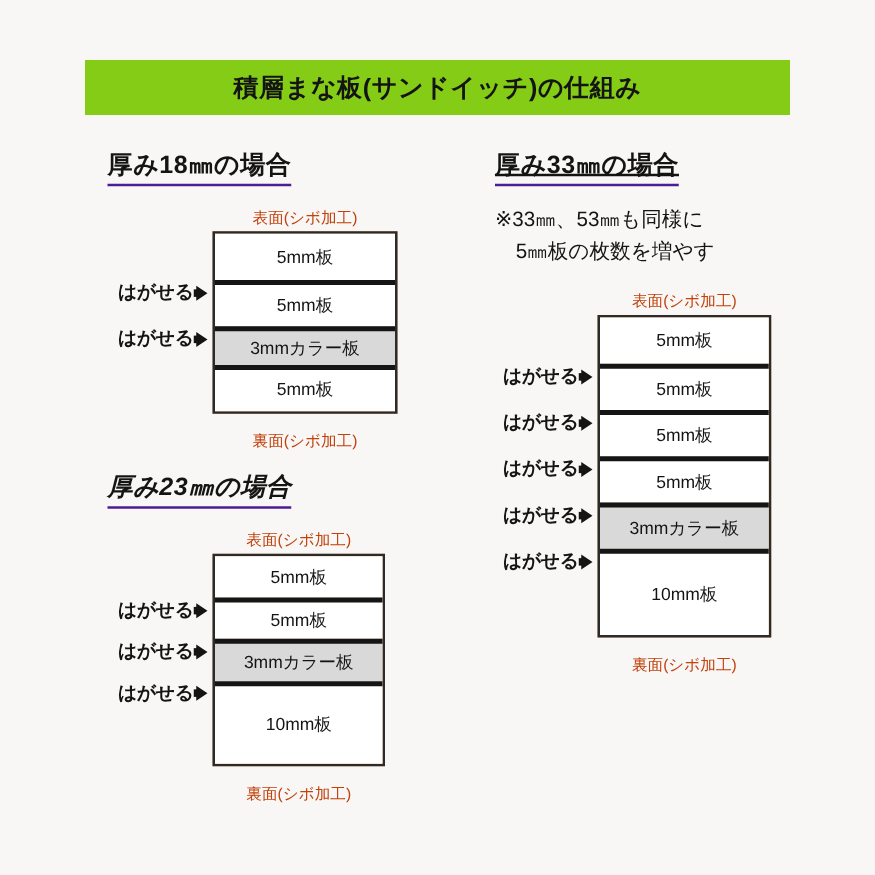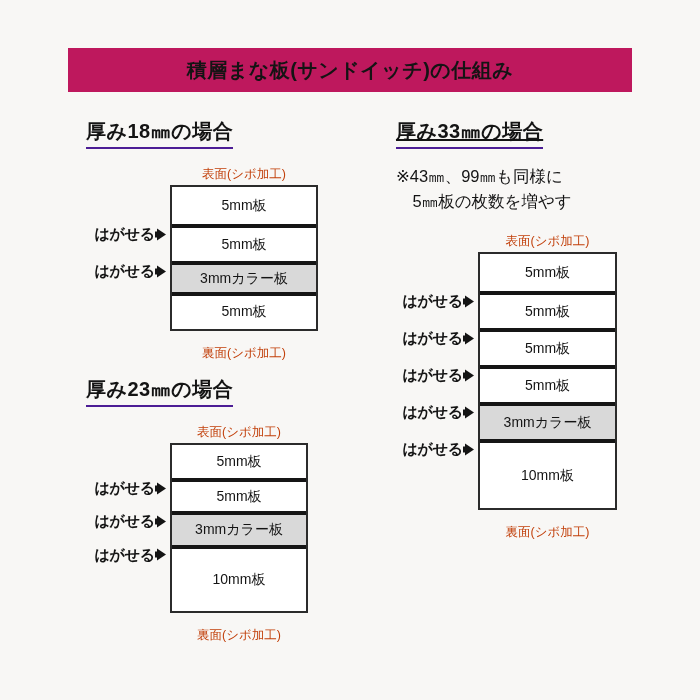--- a/index.html
+++ b/index.html
@@ -16,21 +16,21 @@
     position: relative;
   }
 
   
   #title-banner {
     position: absolute;
     left: 68px;
     top: 48px;
     width: 564px;
     height: 44px;
-    background: #be185d;
+    background: #84cc16;
     display: flex;
     align-items: center;
     justify-content: center;
   }
   #title-text {
     font-size: 20px;
     font-weight: bold;
     letter-spacing: 0.5px;
     color: #141414;
   }
@@ -160,21 +160,21 @@
 <div class="peel" style="top: 56.1678px; right: 152px;">
       <span class="peel-text">はがせる</span>
       <span class="peel-arrow"></span>
     </div>
     <div class="peel" style="top: 93.3356px; right: 152px;">
       <span class="peel-text">はがせる</span>
       <span class="peel-arrow"></span>
     </div>
   </div>
 
-<div class="section-heading" style="left:86px; top:376px;">厚み23㎜の場合</div>
+<div class="section-heading" style="left:86px; top:376px;font-style:italic;">厚み23㎜の場合</div>
 
 <div class="diagram" id="diagram-23" style="left:170px; top:424px; width:138px;">
   <div class="face-label top">表面(シボ加工)</div>
   <div class="stack" id="stack-23" style="height:170px;">
       <div class="layer" style="height: 33.2px;">
         <span class="layer-label">5mm板</span>
       </div>
       <div class="layer sep" style="height: 33.2px;">
         <span class="layer-label">5mm板</span>
       </div>
@@ -195,21 +195,21 @@
       <span class="peel-arrow"></span>
     </div>
     <div class="peel" style="top: 118.6px; right: 142px;">
       <span class="peel-text">はがせる</span>
       <span class="peel-arrow"></span>
     </div>
   </div>
 
 <div class="section-heading" style="left:396px; top:118px;text-decoration:underline;">厚み33㎜の場合</div>
 
-<div id="note-33">※43㎜、99㎜も同様に
+<div id="note-33">※33㎜、53㎜も同様に
 　5㎜板の枚数を増やす</div>
 
 <div class="diagram" id="diagram-33" style="left:478px; top:233px; width:139px;">
   <div class="face-label top">表面(シボ加工)</div>
   <div class="stack" id="stack-33" style="height:258px;">
       <div class="layer" style="height: 37.0703px;">
         <span class="layer-label">5mm板</span>
       </div>
       <div class="layer sep" style="height: 37.0703px;">
         <span class="layer-label">5mm板</span>

